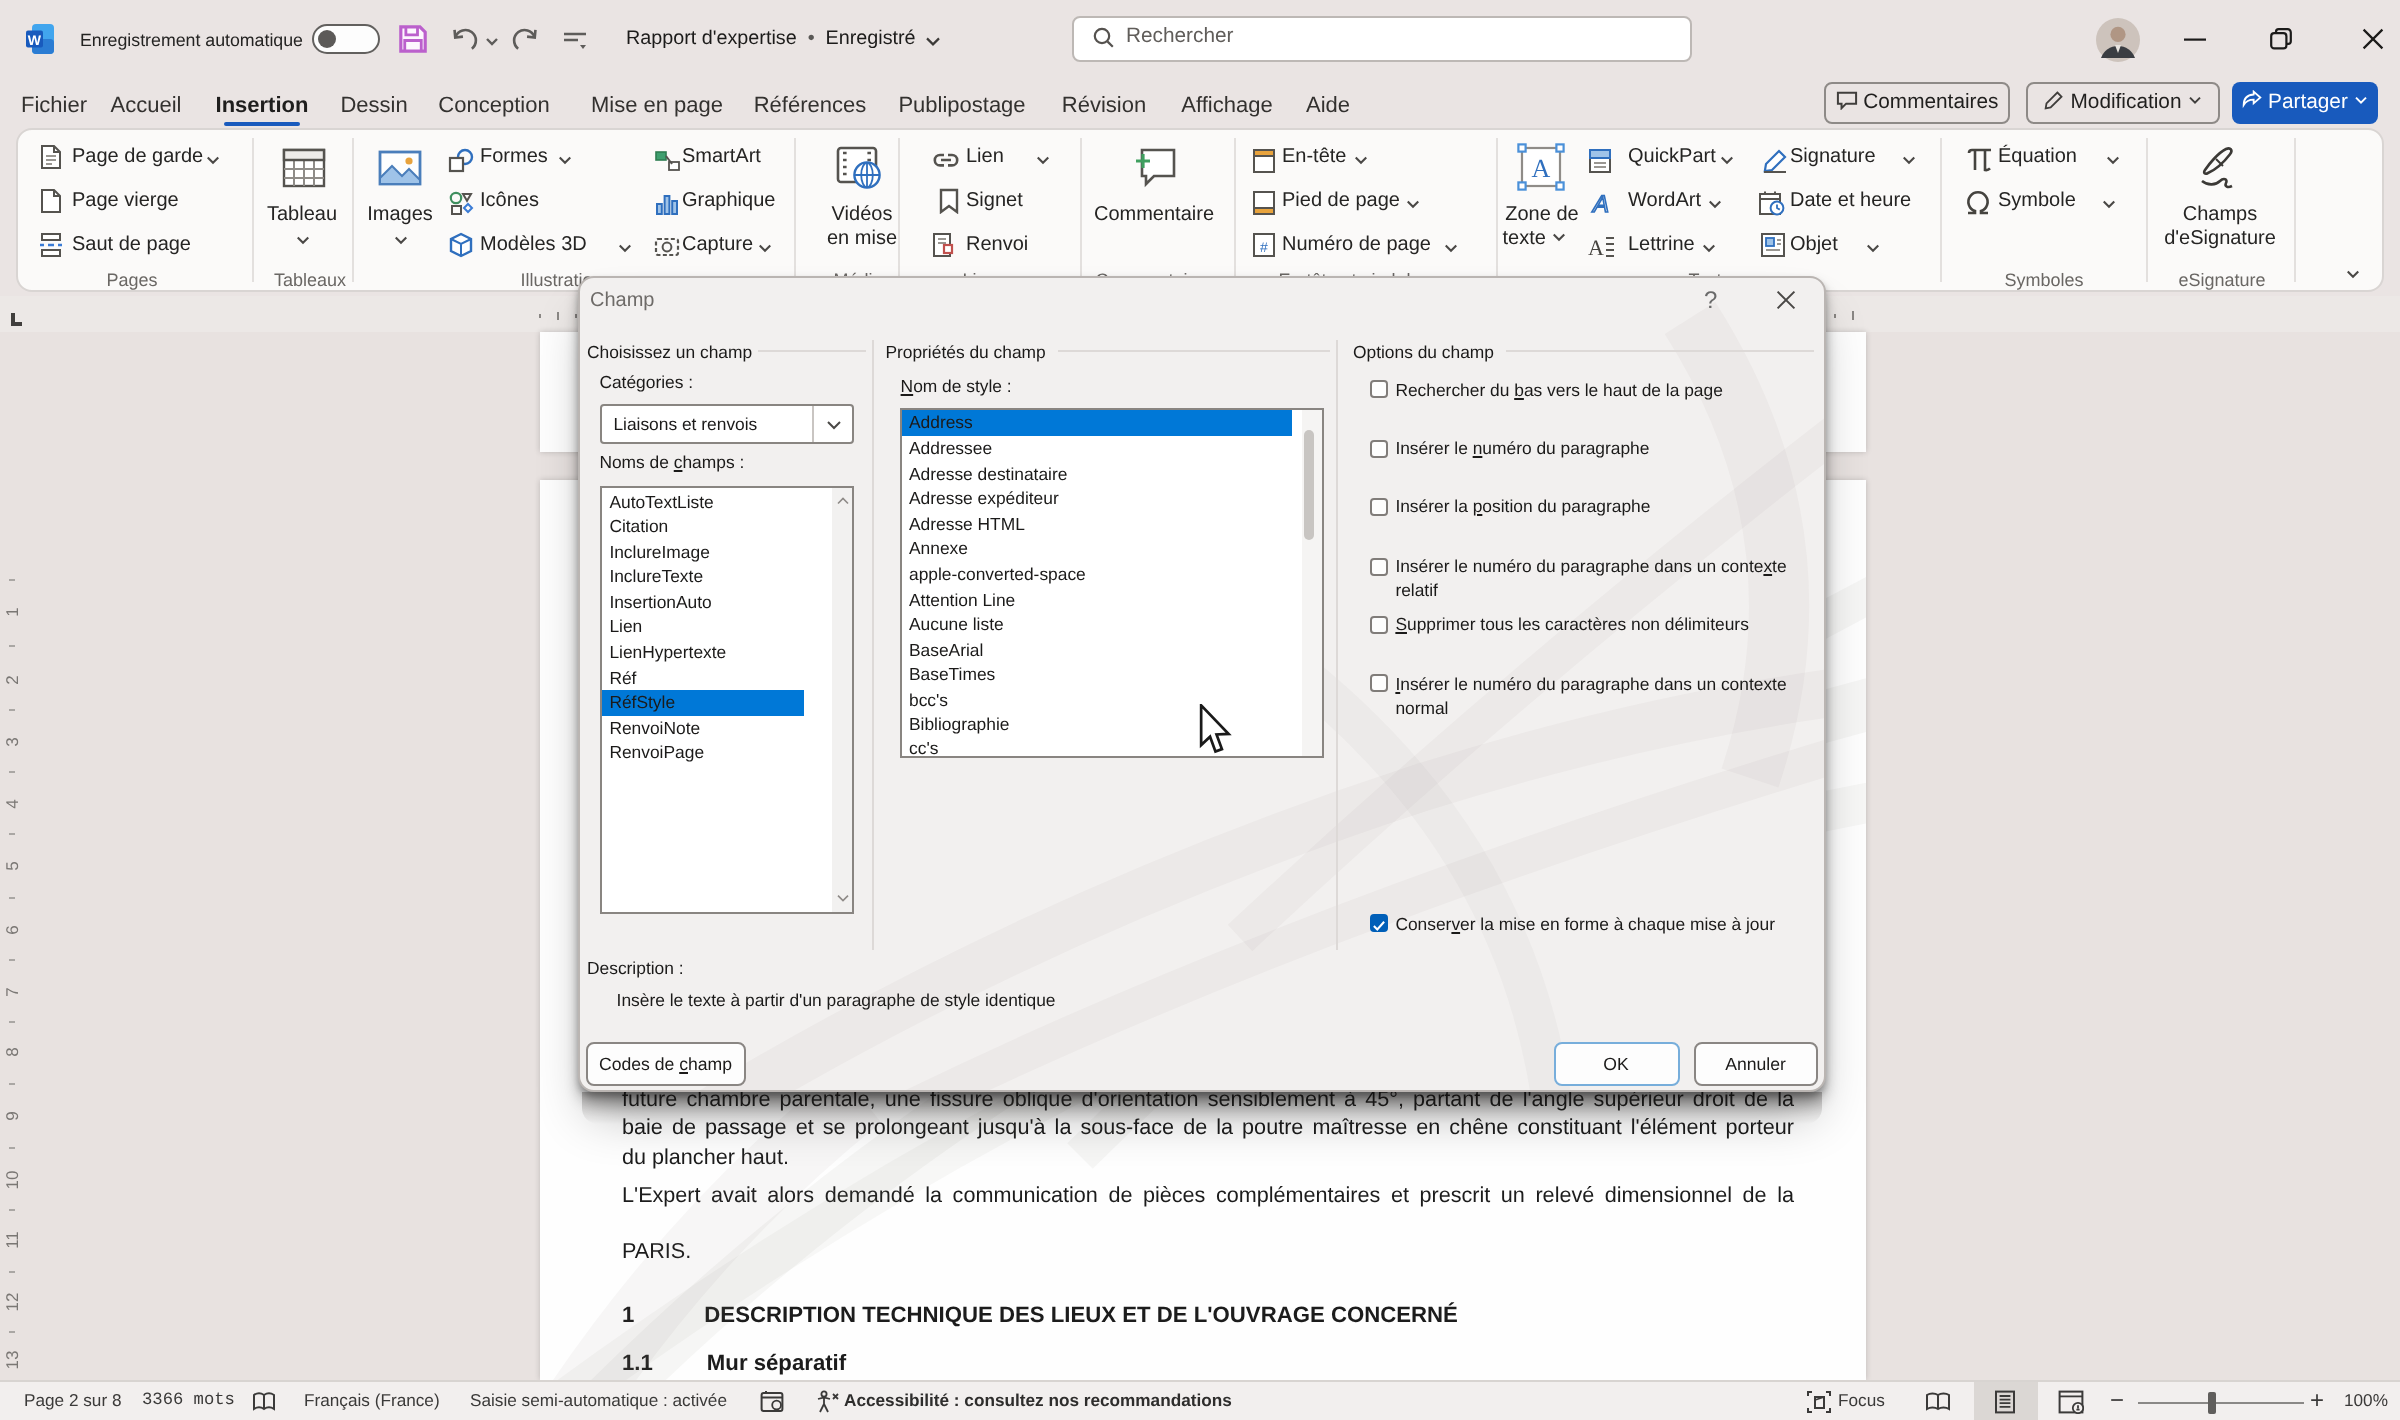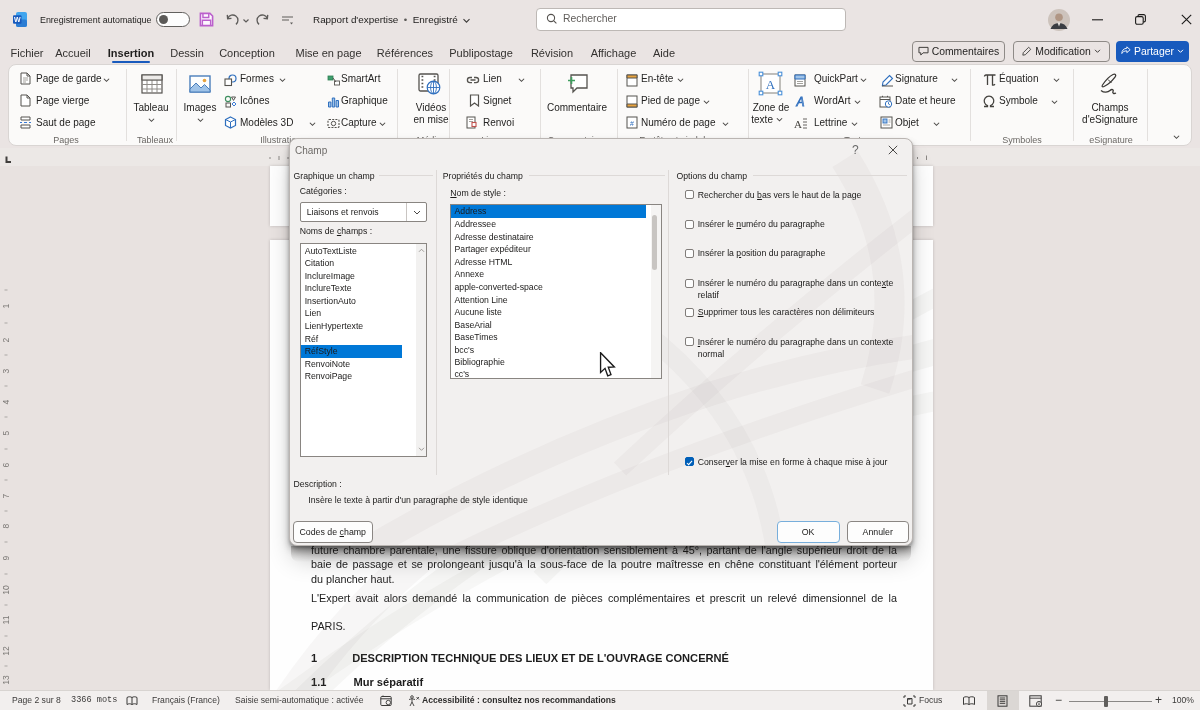--- a/index.html
+++ b/index.html
@@ -449,21 +449,21 @@
       <path d="M330 330 Q 480 190 650 60" stroke="rgba(110,100,94,0.042)" stroke-width="18"></path>
       <path d="M555 20 Q 625 130 585 250" stroke="rgba(110,100,94,0.045)" stroke-width="30"></path>
       <path d="M350 190 Q 475 285 488 430" stroke="rgba(110,100,94,0.04)" stroke-width="20"></path>
     </svg>
     <div class="d gray" style="left:5px;top:5.5px;font-size:10px;">Champ</div>
     <div class="d" style="left:562px;top:3.5px;font-size:12px;color:#6a6a6a;">?</div>
     <svg class="abs" style="left:598px;top:6px" width="10" height="10" viewBox="0 0 10 10">
         <path d="M0.8 0.8 l8.4 8.4 M9.2 0.8 l-8.4 8.4" stroke="#4a4846" stroke-width="1"></path>
       </svg>
 
-    <div class="d" style="left:3.5px;top:31.5px;">Graphique un champ</div>
+    <div class="d" style="left:3.5px;top:31.5px;">Choisissez un champ</div>
     <div class="hrule" style="left:89px;top:36px;width:54px;"></div>
     <div class="d" style="left:152.7px;top:31.5px;">Propriétés du champ</div>
     <div class="hrule" style="left:239px;top:36px;width:136px;"></div>
     <div class="d" style="left:386.5px;top:31.5px;">Options du champ</div>
     <div class="hrule" style="left:463px;top:36px;width:154px;"></div>
     <div class="vrule" style="left:145.8px;top:31px;height:305px;"></div>
     <div class="vrule" style="left:377.9px;top:31px;height:305px;"></div>
 
     <div class="d" style="left:9.7px;top:46.7px;">Caté<span style="text-decoration:underline">g</span>ories :</div>
     <div class="white abs" style="left:9.7px;top:63px;width:127.5px;height:20px;border-radius:2px;">
@@ -498,21 +498,21 @@
       </div>
     </div>
 
     <div class="d" style="left:160.3px;top:49.4px;"><span style="text-decoration:underline">N</span>om de style :</div>
     <div class="white abs" style="left:159.5px;top:65px;width:212px;height:175px;">
       <div class="sel abs" style="left:0;top:0;width:195px;height:12.6px;">
           <div class="li" style="left:4px;top:1.2px;">Address</div>
         </div>
       <div class="li" style="left:4px;top:14px;">Addressee</div>
       <div class="li" style="left:4px;top:26.6px;">Adresse destinataire</div>
-      <div class="li" style="left:4px;top:39.1px;">Partager expéditeur</div>
+      <div class="li" style="left:4px;top:39.1px;">Adresse expéditeur</div>
       <div class="li" style="left:4px;top:51.7px;">Adresse HTML</div>
       <div class="li" style="left:4px;top:64.3px;">Annexe</div>
       <div class="li" style="left:4px;top:76.9px;">apple-converted-space</div>
       <div class="li" style="left:4px;top:89.5px;">Attention Line</div>
       <div class="li" style="left:4px;top:102px;">Aucune liste</div>
       <div class="li" style="left:4px;top:114.6px;">BaseArial</div>
       <div class="li" style="left:4px;top:127.2px;">BaseTimes</div>
       <div class="li" style="left:4px;top:139.8px;">bcc's</div>
       <div class="li" style="left:4px;top:152.4px;">Bibliographie</div>
       <div class="li" style="left:4px;top:164px;">cc's</div>

